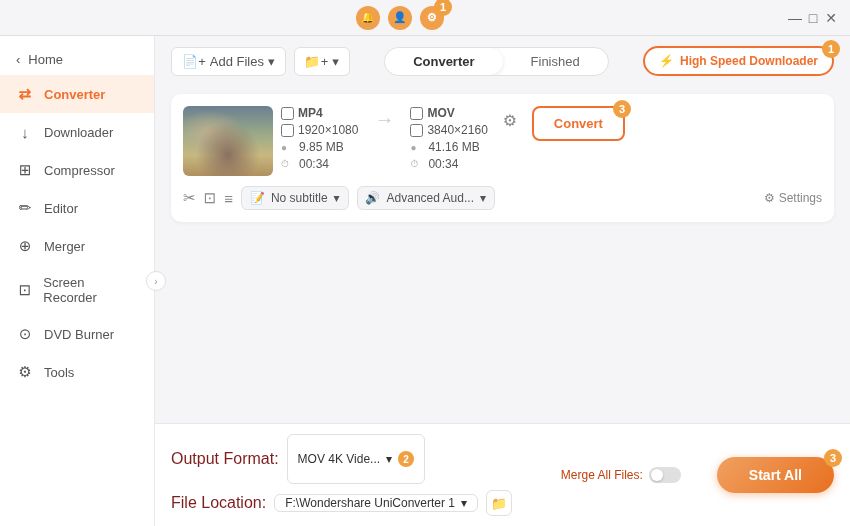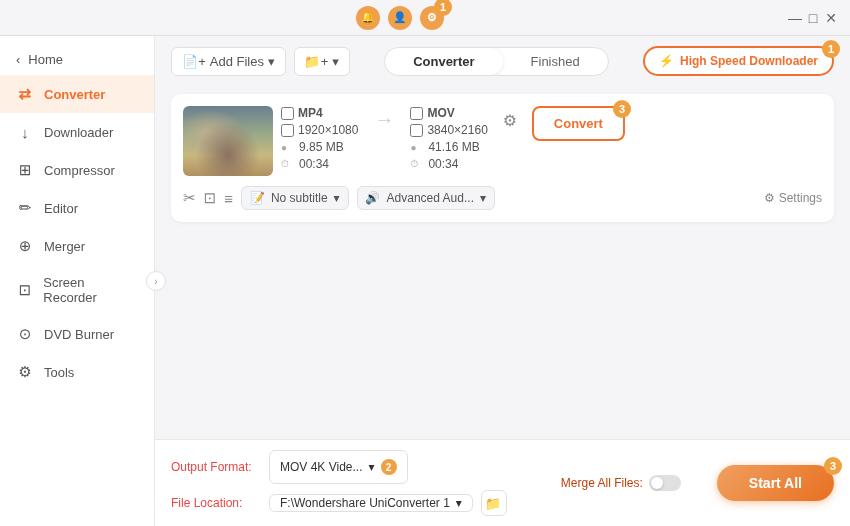--- a/index.html
+++ b/index.html
@@ -352,30 +352,30 @@
     }
     .bottom-field {
       display: flex;
       align-items: center;
       gap: 8px;
       font-size: 12px;
       color: #555;
     }
     .bottom-field label {
       min-width: 90px;
-      color: #ef4444;
-      font-size: 12px;
+      color: #7f1d1d;
+      font-size: 16px;
     }
     .format-select {
       display: flex;
       align-items: center;
       background: white;
       border: 1px solid #e0e0e0;
       border-radius: 6px;
-      padding: 8px 10px;
+      padding: 16px 10px;
       font-size: 12px;
       color: #333;
       cursor: pointer;
       gap: 6px;
       min-width: 130px;
     }
     .location-select {
       display: flex;
       align-items: center;
       background: white;

